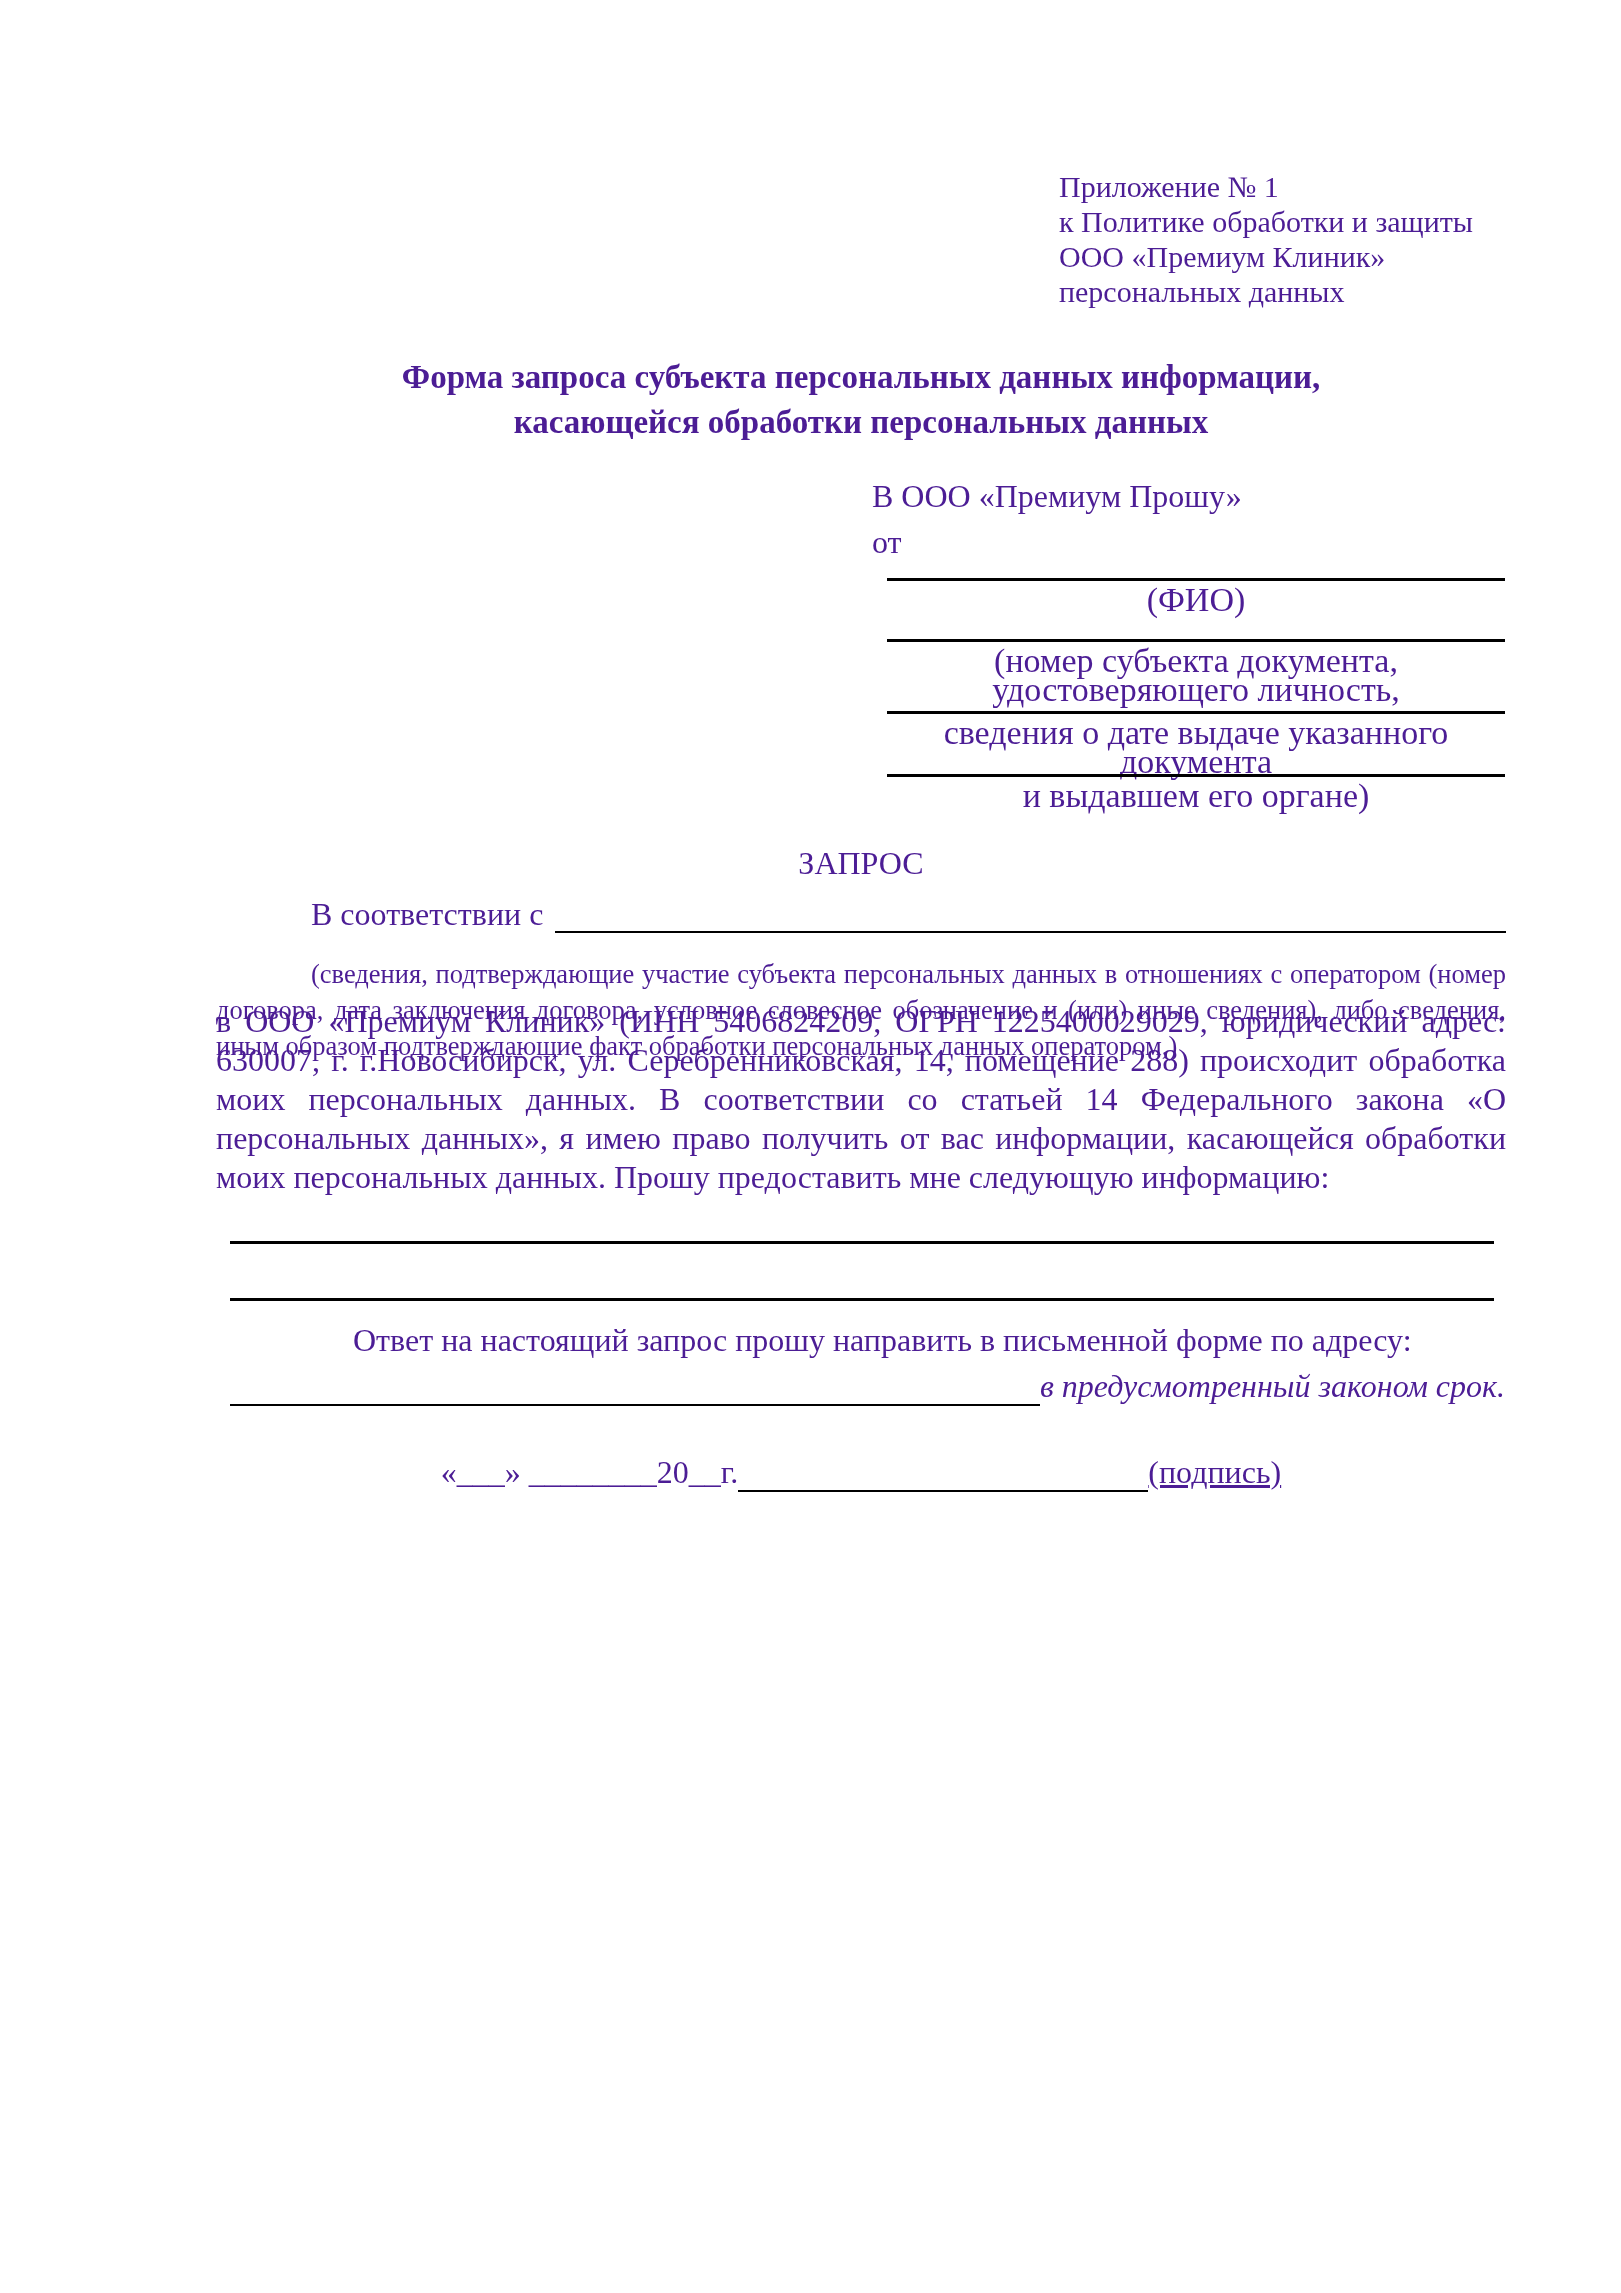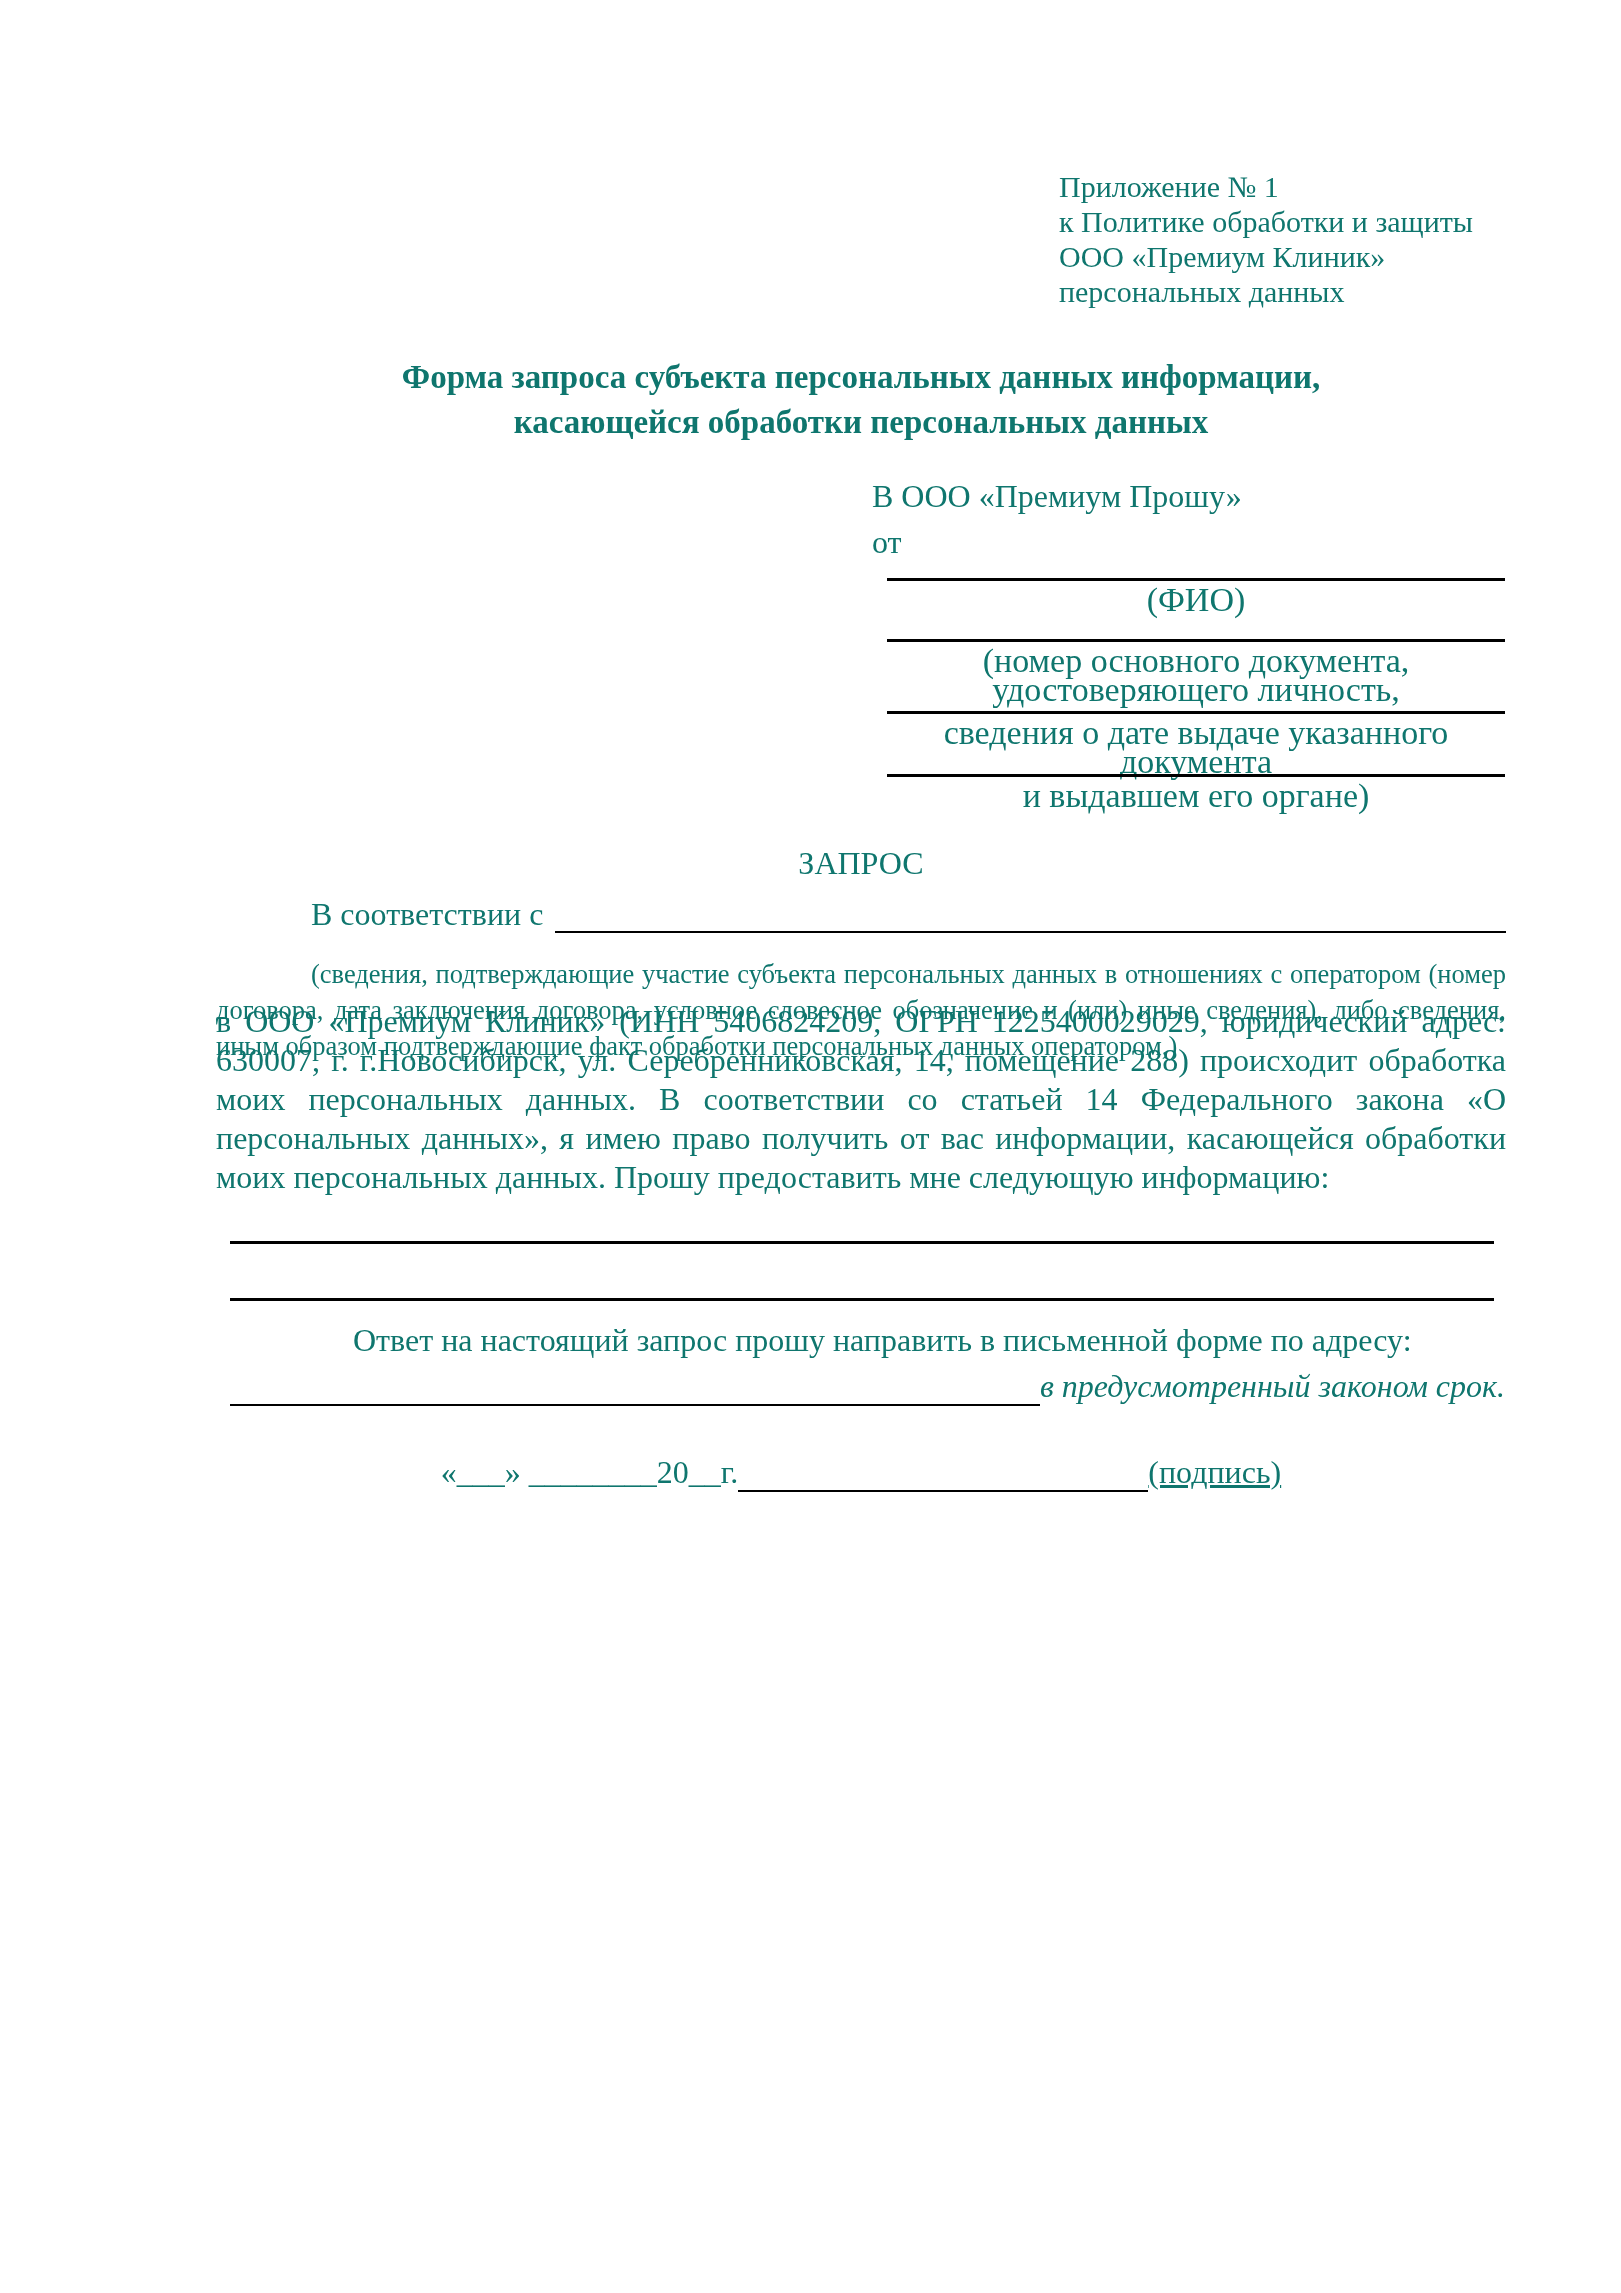--- a/index.html
+++ b/index.html
@@ -5,21 +5,21 @@
   html, body {
     margin: 0;
     padding: 0;
     background: #ffffff;
   }
   .page {
     position: relative;
     width: 1621px;
     height: 2294px;
     background: #ffffff;
-    color: #0f766e;
+    color: #4c1d95;
     font-family: "Liberation Serif", "DejaVu Serif", serif;
     font-size: 32px;
     overflow: hidden;
   }
   .abs { position: absolute; }
 
   .header-block {
     left: 1059px;
     top: 169px;
     width: 461px;
@@ -179,21 +179,21 @@
     <div>от</div>
   </div>
 
   <div class="abs field" style="top: 578px;">
     <div class="rule"></div>
     <div class="caption">(ФИО)</div>
   </div>
 
   <div class="abs field" style="top: 639px;">
     <div class="rule"></div>
-    <div class="caption">(номер основного документа, удостоверяющего личность,</div>
+    <div class="caption">(номер субъекта документа, удостоверяющего личность,</div>
   </div>
 
   <div class="abs field" style="top: 711px;">
     <div class="rule"></div>
     <div class="caption">сведения о дате выдаче указанного документа</div>
   </div>
 
   <div class="abs field" style="top: 774px;">
     <div class="rule"></div>
     <div class="caption">и выдавшем его органе)</div>

